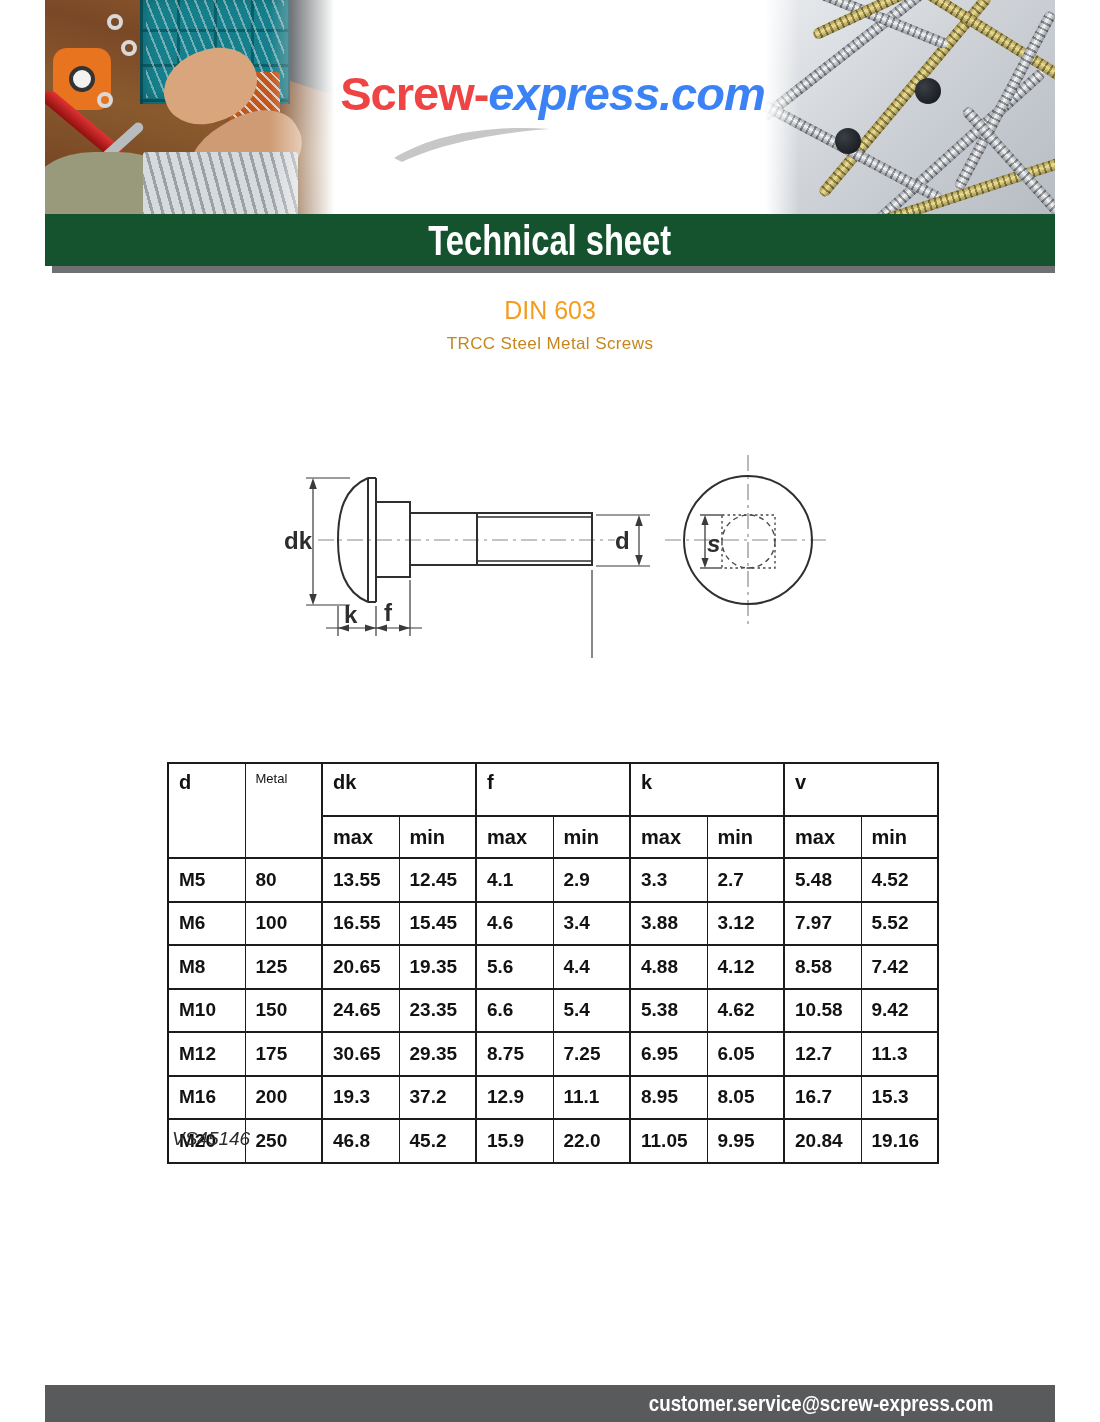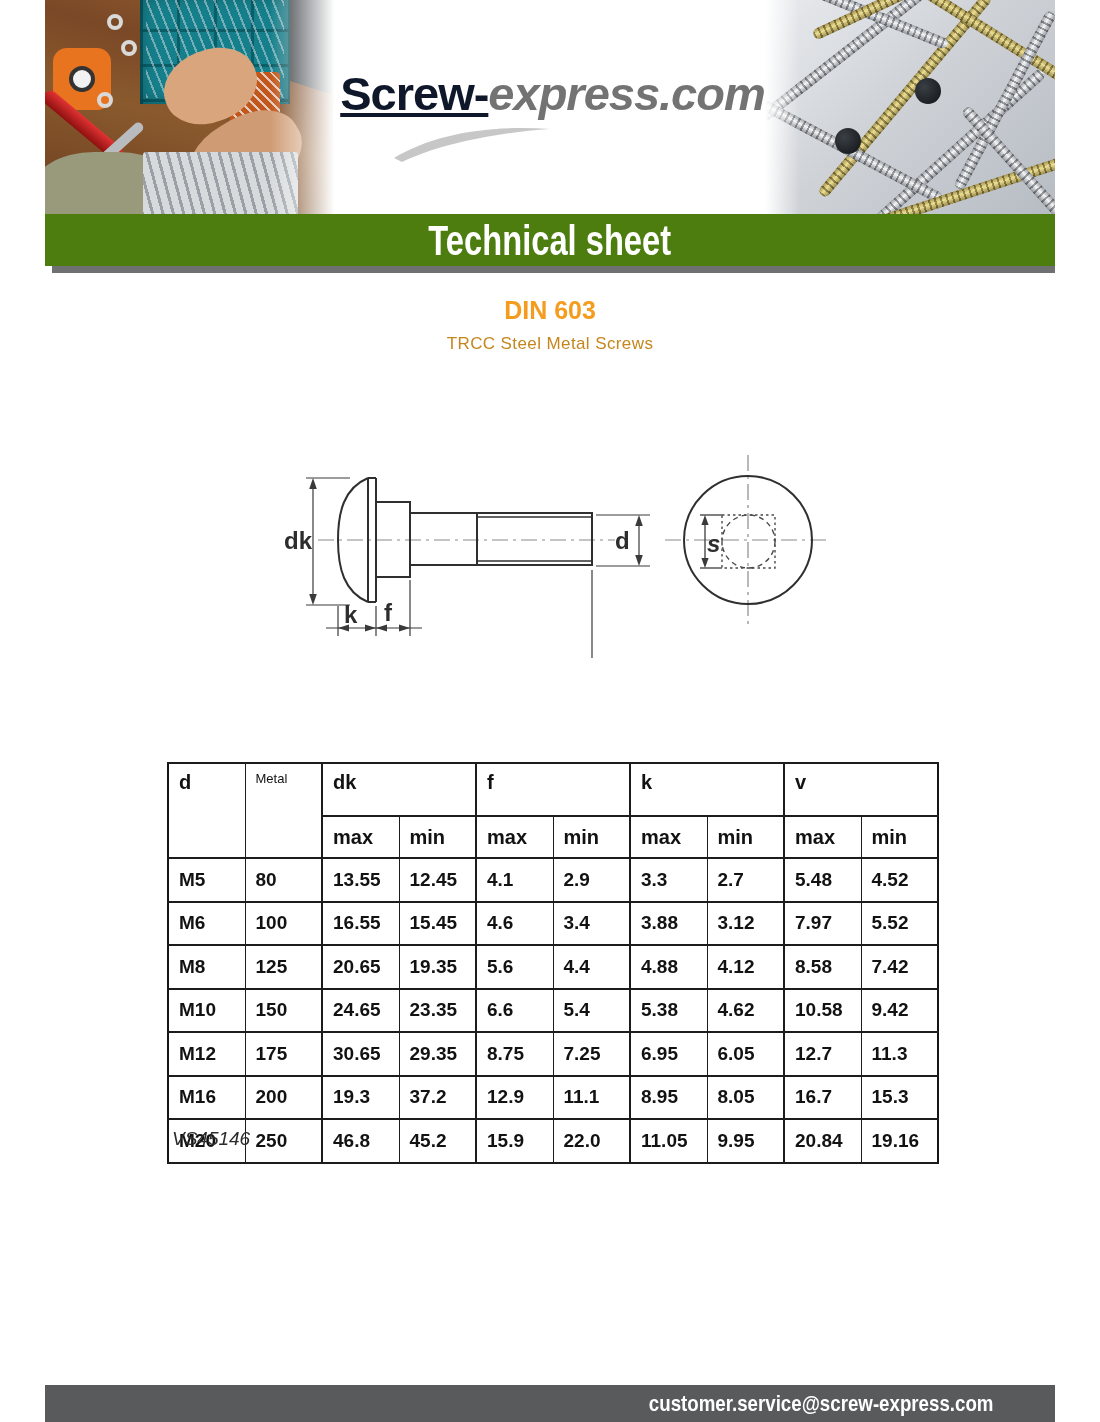--- a/index.html
+++ b/index.html
@@ -38,32 +38,32 @@
   .fade-l { left:0; top:0; width:34px; height:214px; background:linear-gradient(to right,#ffffff,rgba(255,255,255,0)); }
   .screwbar { height:11px; border-radius:6px;
     background:linear-gradient(to bottom,#7e848a,#f2f4f6 45%,#6f757b); }
   .screwbar:after { content:""; position:absolute; inset:0; border-radius:6px;
     background:repeating-linear-gradient(90deg,rgba(35,35,40,.38) 0 2px,rgba(255,255,255,.22) 2px 6px); }
   .brass { background:linear-gradient(to bottom,#8a7420,#e8d672 45%,#7a671c); }
   .shead { width:26px; height:26px; border-radius:50%; background:radial-gradient(circle at 35% 35%,#3a3f45,#101316); }
   
   .logo-area { position:absolute; left:340px; top:0; width:425px; height:214px; background:#fff; text-align:center; }
   .logo-text { margin-top:66px; font-size:47px; font-weight:bold; letter-spacing:-1px; white-space:nowrap; }
-  .logo-p1 { color:#0f172a;text-decoration:underline; }
-  .logo-p2 { color:#737373; font-style:italic; }
+  .logo-p1 { color:#ef4444; }
+  .logo-p2 { color:#3b82f6; font-style:italic; }
   .swoosh { position:absolute; left:48px; top:120px; width:170px; height:44px; }
   
-  .band { position:absolute; left:45px; top:214px; width:1010px; height:52px; background:#4d7c0f;
+  .band { position:absolute; left:45px; top:214px; width:1010px; height:52px; background:#14532d;
     display:flex; align-items:center; justify-content:center; }
   .band-title { color:#ffffff; font-size:43px; font-weight:bold; line-height:1;
     display:inline-block; transform:scaleX(.76); letter-spacing:0px; }
   .band-shadow { position:absolute; left:52px; top:266px; width:1003px; height:7px; background:#6f7072; }
   
   .t-center { position:absolute; left:0; width:1100px; text-align:center; }
-  .din { top:296px; font-size:25px; font-weight:bold; color:#f59c1f; }
+  .din { top:296px; font-size:25px; font-weight:normal; color:#f59c1f; }
   .sub { top:334px; font-size:17px; color:#c5861d; letter-spacing:.4px; }
   .thread { top:366px; font-size:16px; color:#bc841f; letter-spacing:1px; }
   
   .drawing { position:absolute; left:270px; top:430px; }
   .drawing text { font-family:"Liberation Sans","DejaVu Sans",sans-serif; fill:#2d2d2d; }
   
   .tablewrap { position:absolute; left:167px; top:762px; }
   table.spec { border-collapse:collapse; table-layout:fixed; width:771px; background:#fff; }
   table.spec col { width:77px; }
   table.spec { border:2.6px solid #161616; }

